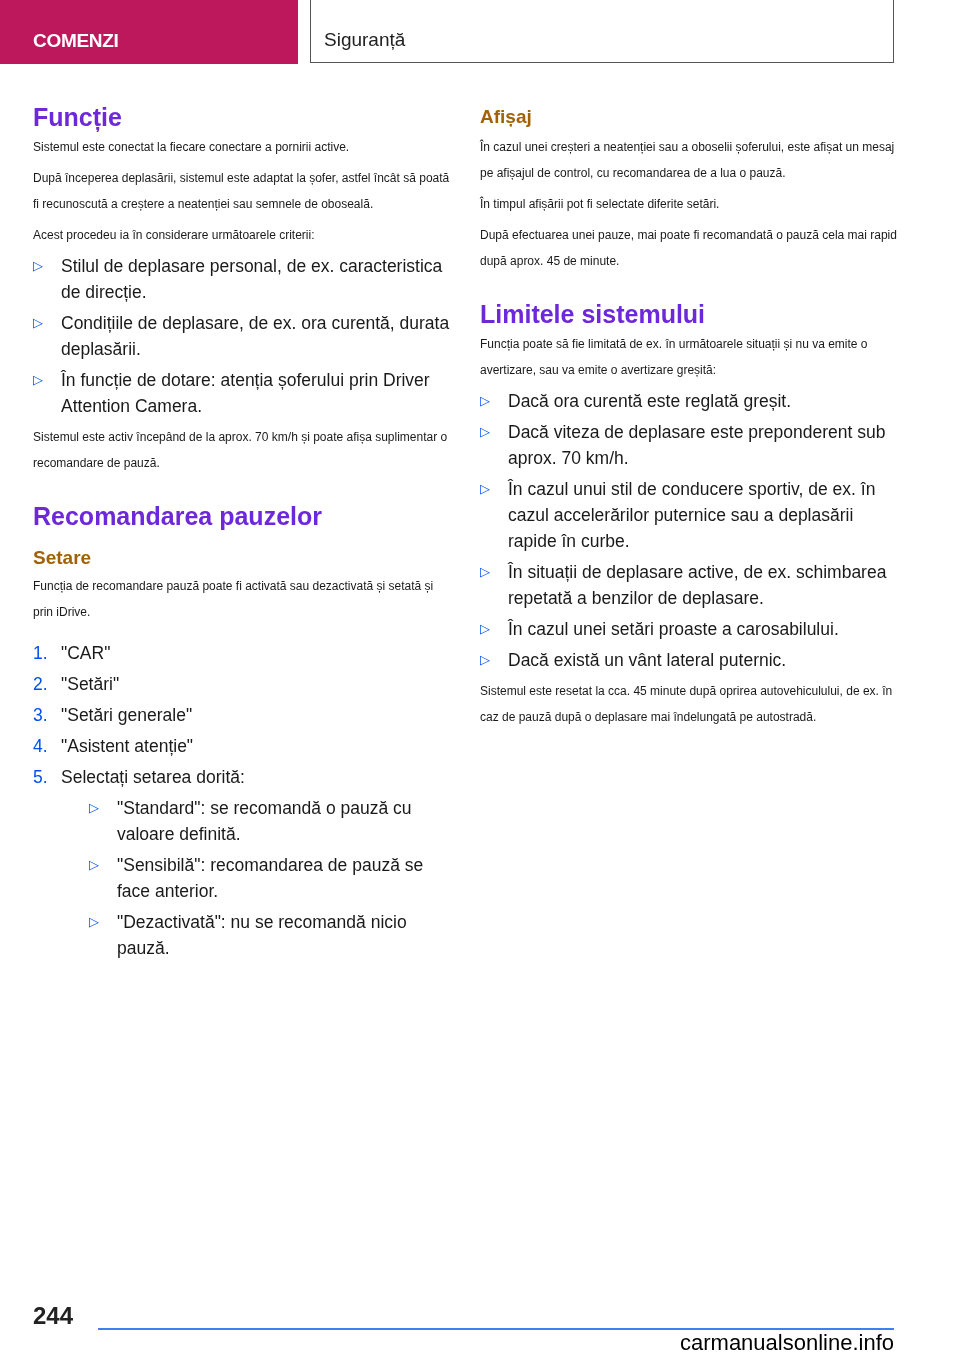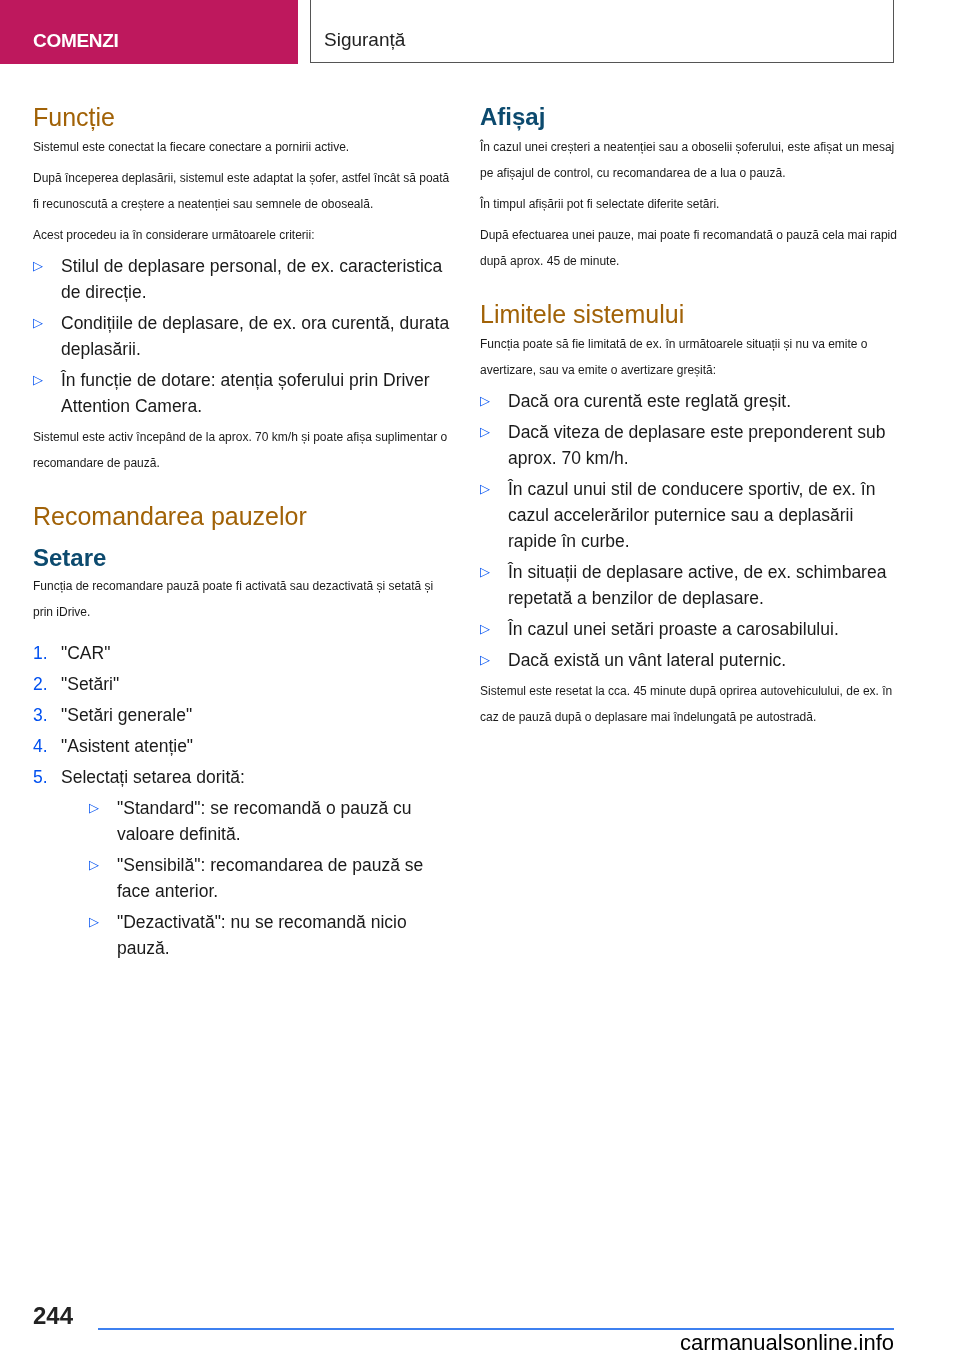--- a/index.html
+++ b/index.html
@@ -20,25 +20,25 @@
     position: absolute; left: 310px; top: -2px; width: 584px; height: 65px;
     border: 1.5px solid #555; border-top: none; box-sizing: border-box;
   }
   .header-right span {
     position: absolute; left: 13px; top: 31px; font-size: 19px; color: #222; text-align: center;
   }
   .col { position: absolute; top: 100px; width: 420px; }
   .col.left { left: 33px; }
   .col.right { left: 480px; width: 420px; }
   .h2 {
-    color: #a16207; font-weight: normal; font-size: 25px; margin: 0;
+    color: #6d28d9; font-weight: bold; font-size: 25px; margin: 0;
     line-height: 34px;
   }
   .h3 {
-    color: #0c4a6e; font-weight: bold; font-size: 24px; margin: 0;
+    color: #a16207; font-weight: bold; font-size: 19px; margin: 0;
     line-height: 30px;
   }
   p { margin: 0 0 5px 0; font-size: 12px; line-height: 26px; }
   ul.tri, ol.num { list-style: none; margin: 0; padding: 0; }
   ul.tri li, ol.num li {
     position: relative; padding-left: 28px; font-size: 17.5px; line-height: 26px;
     margin-bottom: 5px;
   }
   ul.tri li .bullet {
     position: absolute; left: 0; top: 0; color: #0050f0; font-size: 13px;

